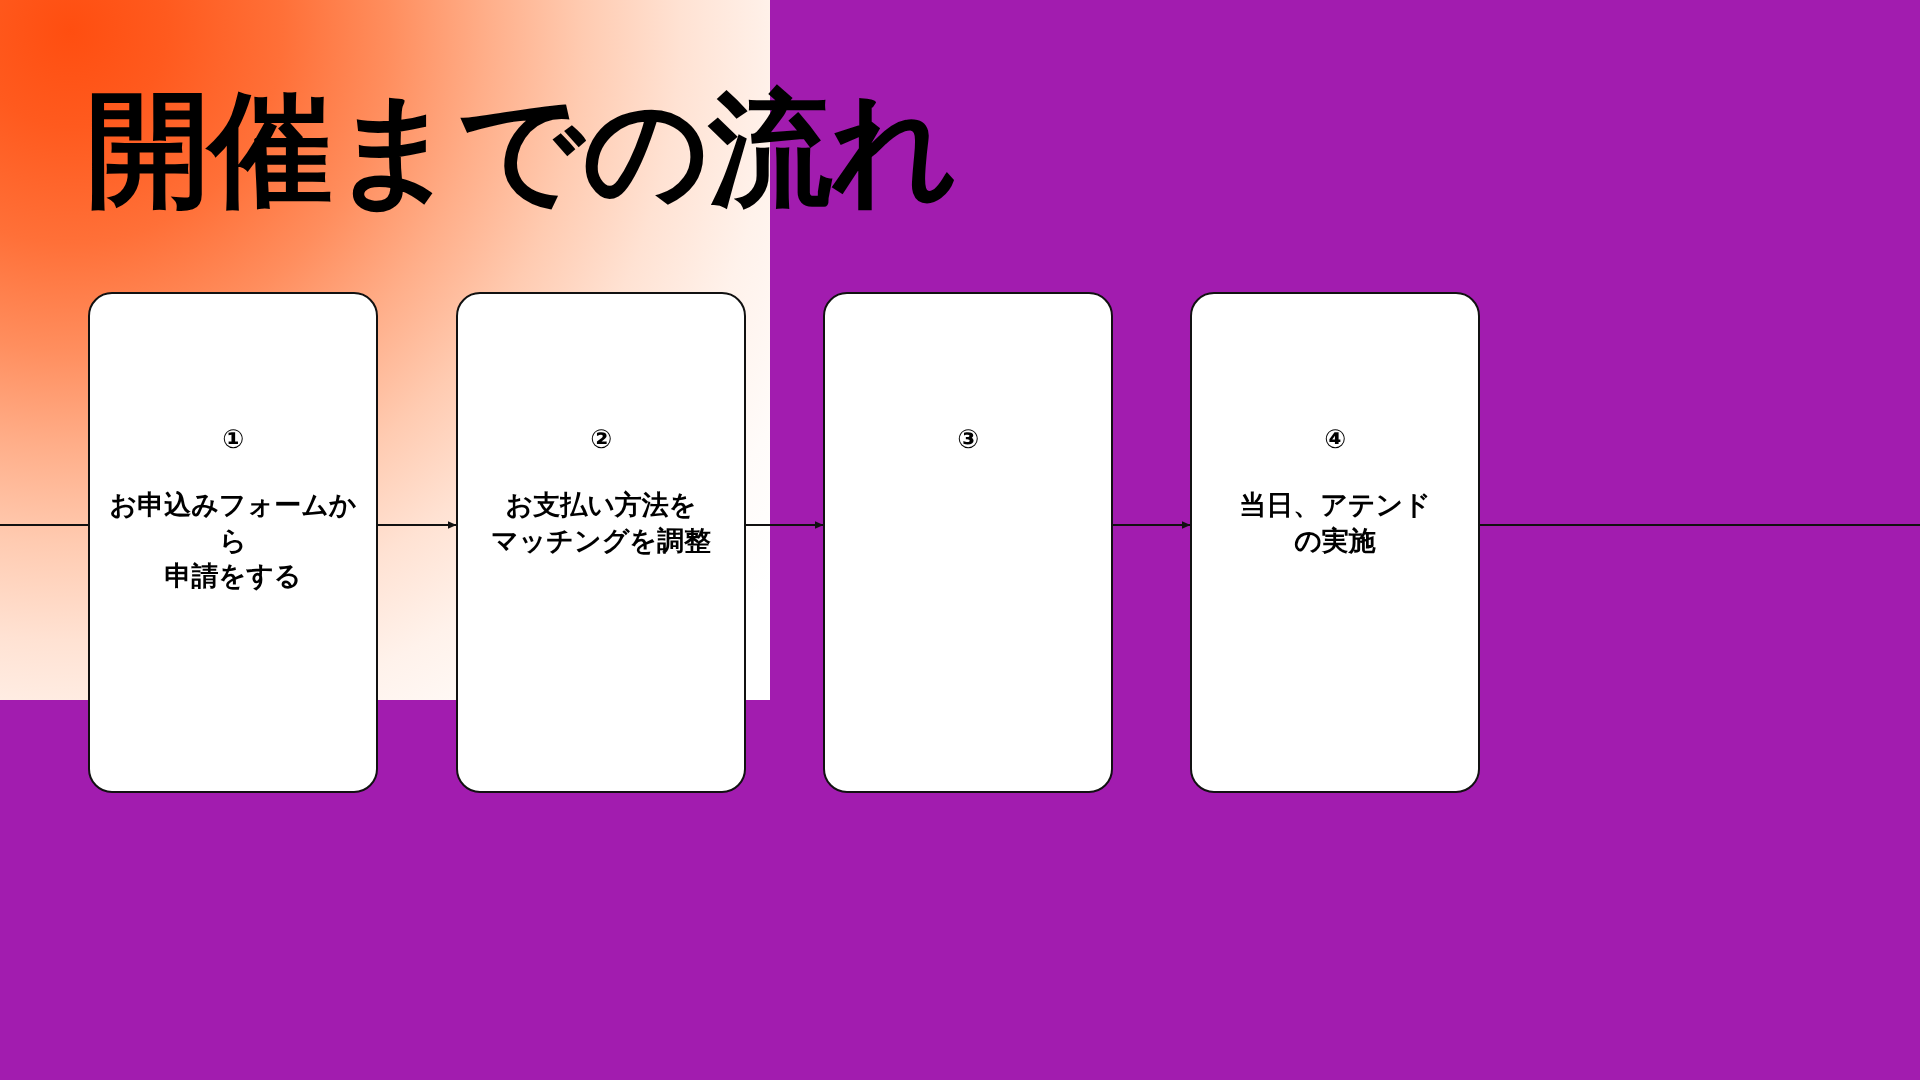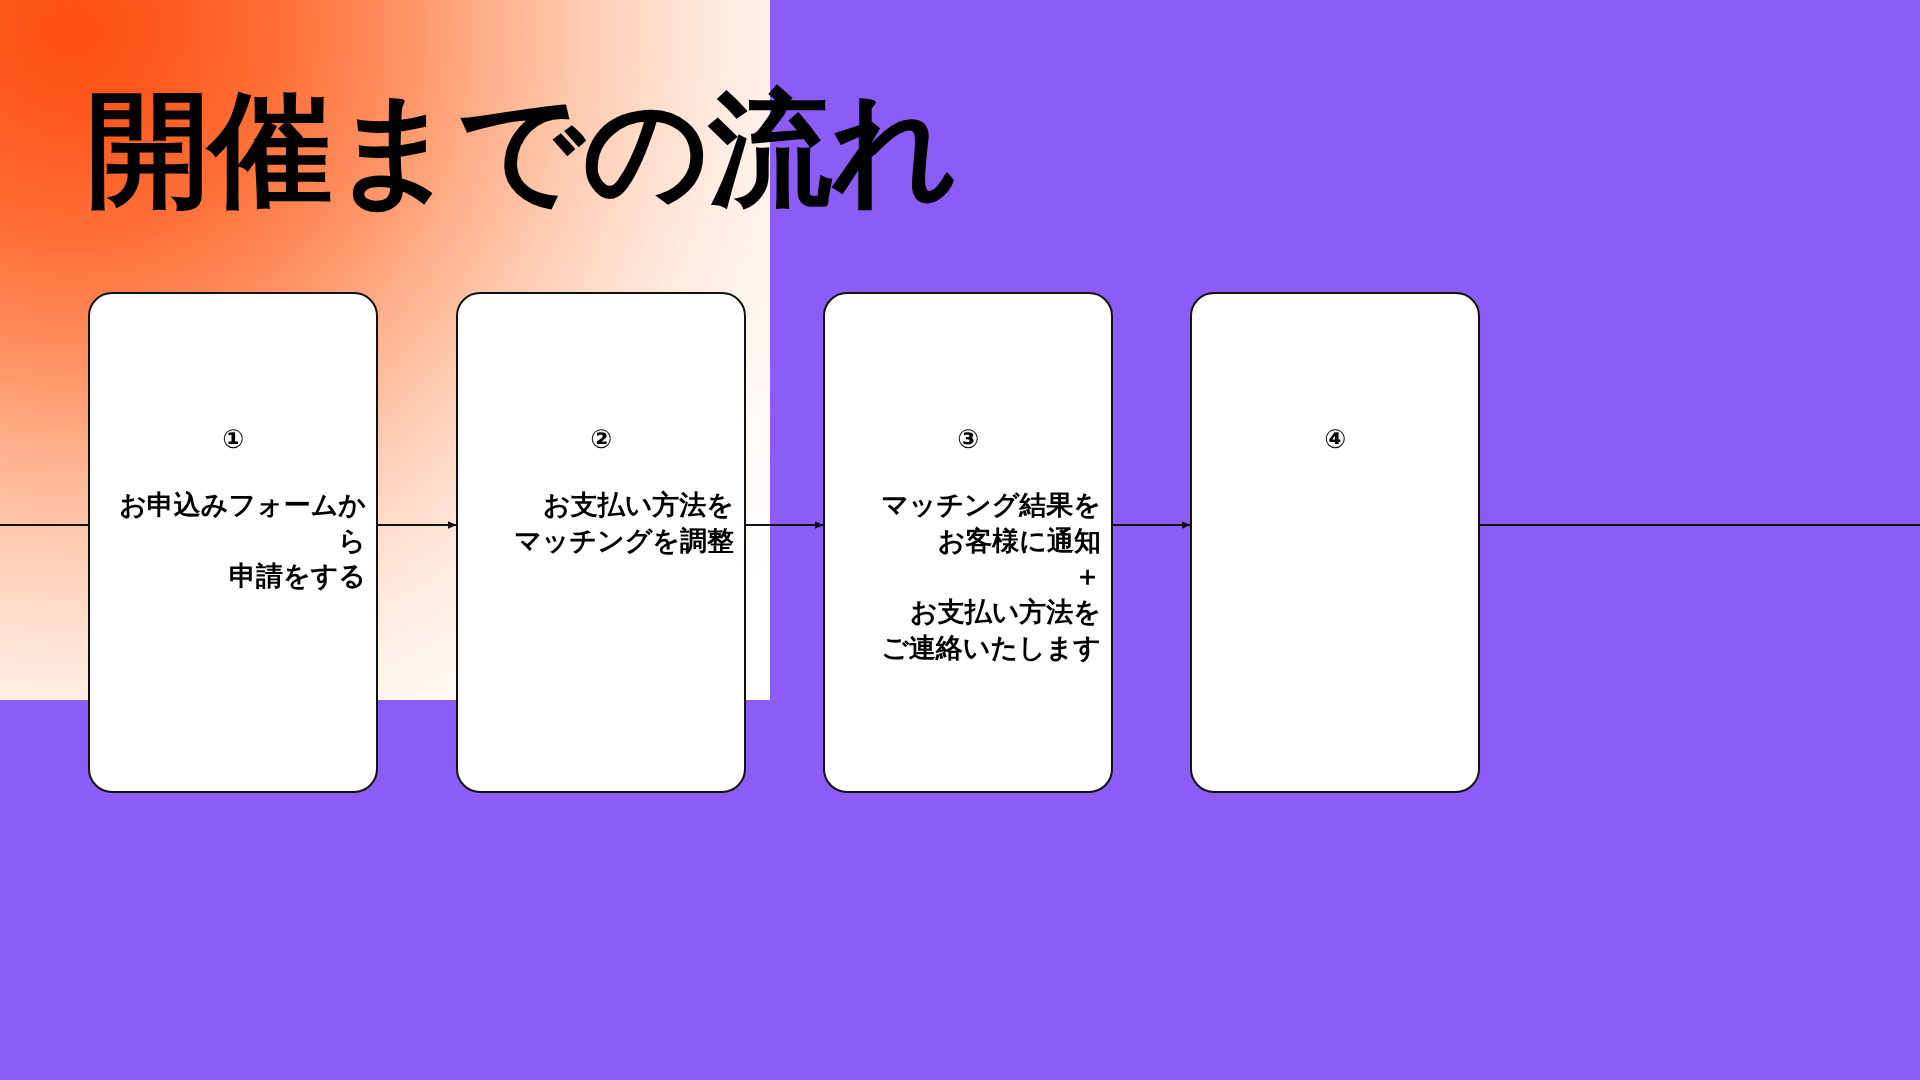--- a/index.html
+++ b/index.html
@@ -5,21 +5,21 @@
 <style>
   html, body {
     margin: 0;
     padding: 0;
     background: #ffffff;
   }
   #slide {
     position: relative;
     width: 1920px;
     height: 1080px;
-    background: #8b5cf6;
+    background: #a21caf;
     overflow: hidden;
     font-family: "Liberation Sans", "DejaVu Sans", sans-serif;
   }
 
   
   #glow {
     position: absolute;
     left: -230px;
     top: -300px;
     width: 1000px;
@@ -90,21 +90,21 @@
     font-size: 26px;
     font-weight: 700;
     color: #000000;
     line-height: 1;
   }
   .card-body {
     position: absolute;
     top: 194px;
     left: 10px;
     right: 10px;
-    text-align: right;
+    text-align: center;
     font-size: 27px;
     font-weight: 700;
     line-height: 1.32;
     color: #000000;
     white-space: pre-line;
   }
 </style>
 </head>
 <body>
 
@@ -137,24 +137,21 @@
   </div>
 
   <div class="card" id="card-2">
     <div class="card-number">②</div>
     <div class="card-body">お支払い方法を
 マッチングを調整</div>
   </div>
 
   <div class="card" id="card-3">
     <div class="card-number">③</div>
-    <div class="card-body">マッチング結果を
-お客様に通知
-＋
-お支払い方法を
-ご連絡いたします</div>
   </div>
 
   <div class="card" id="card-4">
     <div class="card-number">④</div>
+    <div class="card-body">当日、アテンド
+の実施</div>
   </div>
 
 </div>
 
 </body></html>

